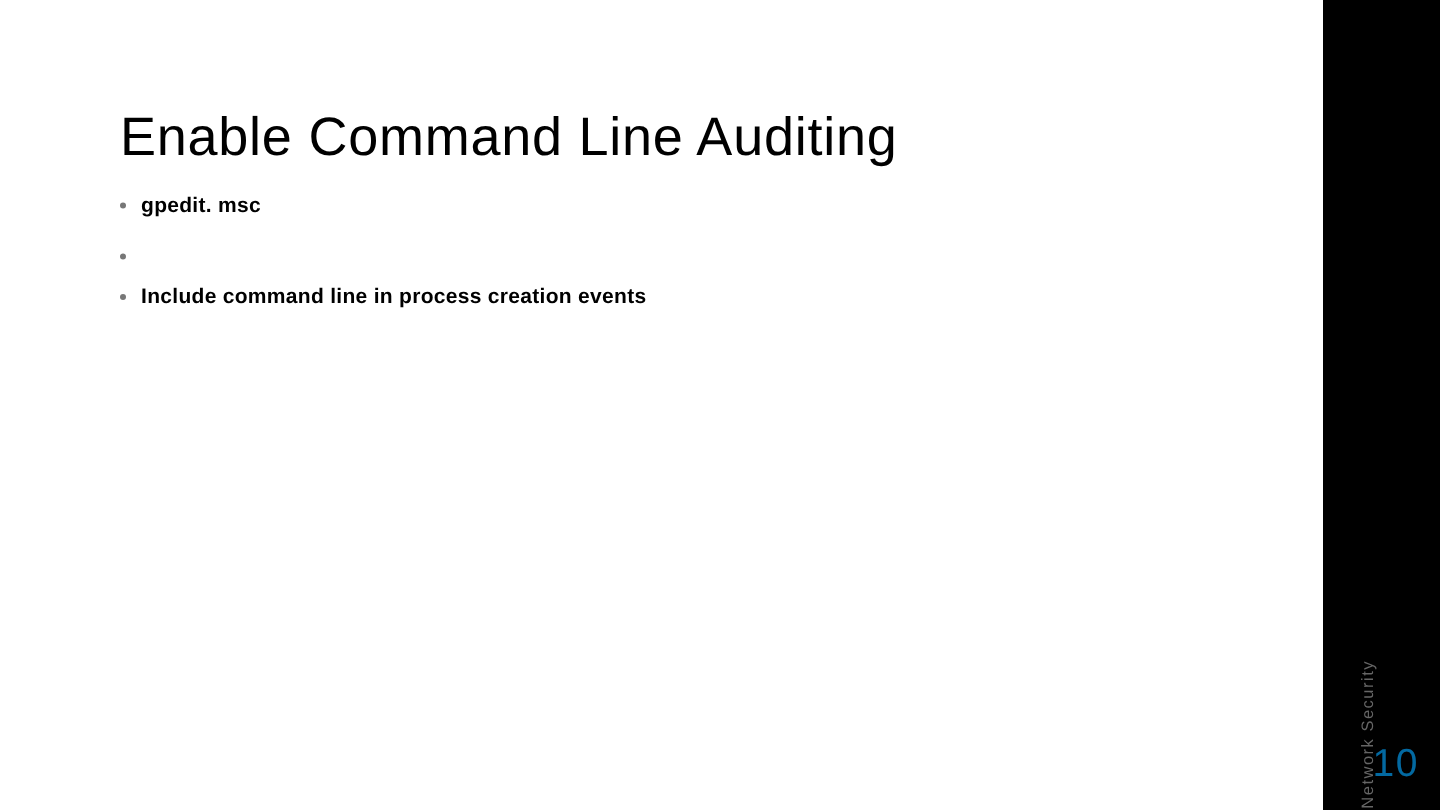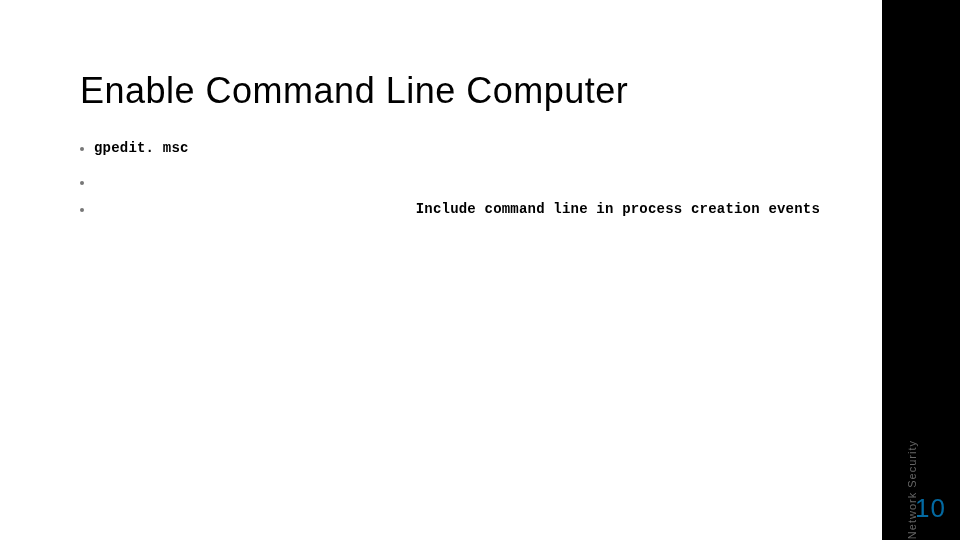--- a/index.html
+++ b/index.html
@@ -31,25 +31,24 @@
     left: 80px;
     top: 70px;
     font-size: 36px;
     font-weight: 400;
     letter-spacing: 0.5px;
     white-space: nowrap;
   }
   .body {
     position: absolute;
     left: 80px;
-    top: 140px;
+    top: 128px;
     width: 740px;
     font-size: 14px;
     line-height: 1.25;
-    font-family: Liberation Mono, monospace;
   }
   .bullet {
     display: flex;
     align-items: flex-start;
     margin-bottom: 16px;
   }
   .bullet .dot {
     flex: 0 0 auto;
     width: 4px;
     height: 4px;
@@ -91,34 +90,34 @@
     letter-spacing: 1px;
   }
 </style>
 </head>
 <body>
 
 <div class="slide">
 
   <div class="vbar"></div>
 
-  <div class="title">Enable Command Line Computer</div>
+  <div class="title">Enable Command Line Auditing</div>
 
   <div class="body">
 
     <div class="bullet">
       <span class="dot"></span>
       <span class="txt">gpedit. msc</span>
     </div>
 
     <div class="bullet">
       <span class="dot"></span>
     </div>
 
-    <div class="bullet" style="margin-bottom:4px;justify-content:space-between;">
+    <div class="bullet" style="margin-bottom:4px;">
       <span class="dot"></span>
       <span class="txt">Include command line in process creation events</span>
     </div>
 
 
   </div>
 
   <div class="side-label">CSC-438 Defensive Network Security</div>
 
   <div class="page-num">10</div>

